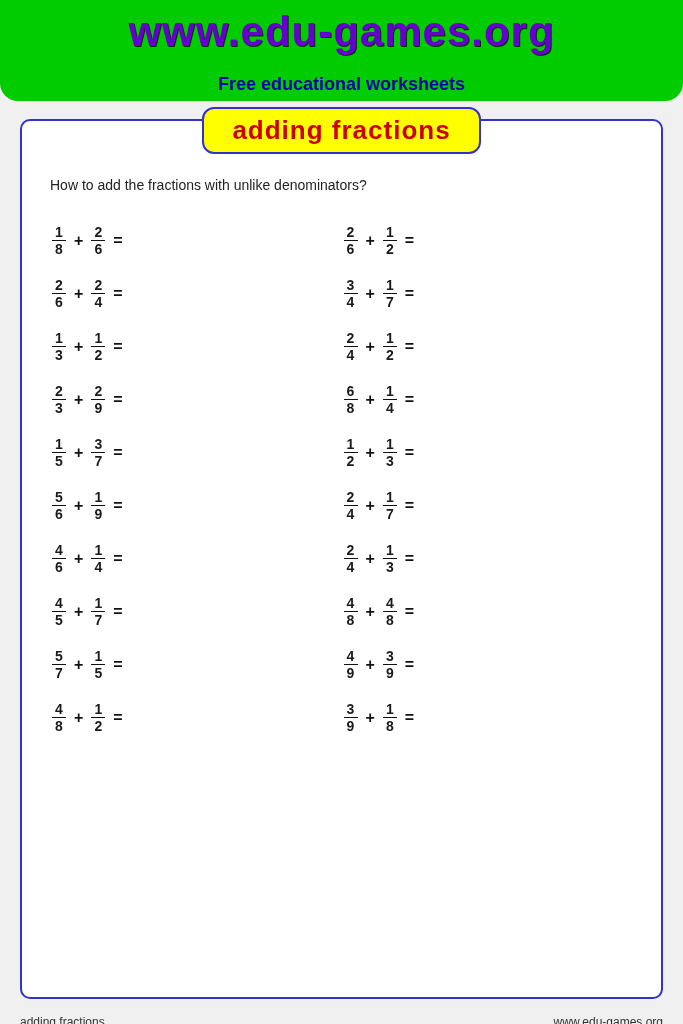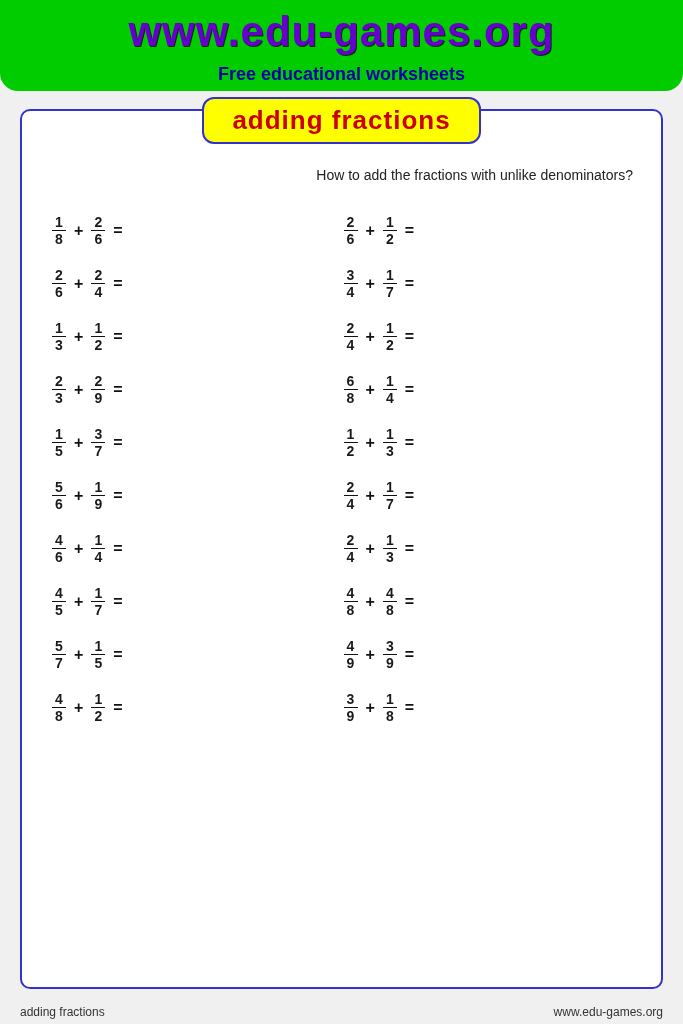--- a/index.html
+++ b/index.html
@@ -23,21 +23,21 @@
       font-size: 42px;
       font-weight: bold;
       color: #6600cc;
       letter-spacing: 1px;
       text-shadow: 1px 1px 0 #003300;
     }
     #site-subtitle {
       font-size: 18px;
       font-weight: bold;
       color: #0000aa;
-      margin-top: 8px;
+      margin-top: 18px;
     }
 
     
     #main {
       flex: 1;
       padding: 18px 20px 10px;
     }
 
     
     #worksheet {
@@ -68,21 +68,20 @@
 
     
     #instructions {
       font-size: 14px;
       color: #222;
       line-height: 1.6;
       margin-bottom: 18px;
     }
     #instructions p {
       margin-bottom: 6px;
-      text-align: right;
     }
 
     
     #problems-grid {
       display: grid;
       grid-template-columns: 1fr 1fr;
       gap: 0;
     }
 
     .problem {

